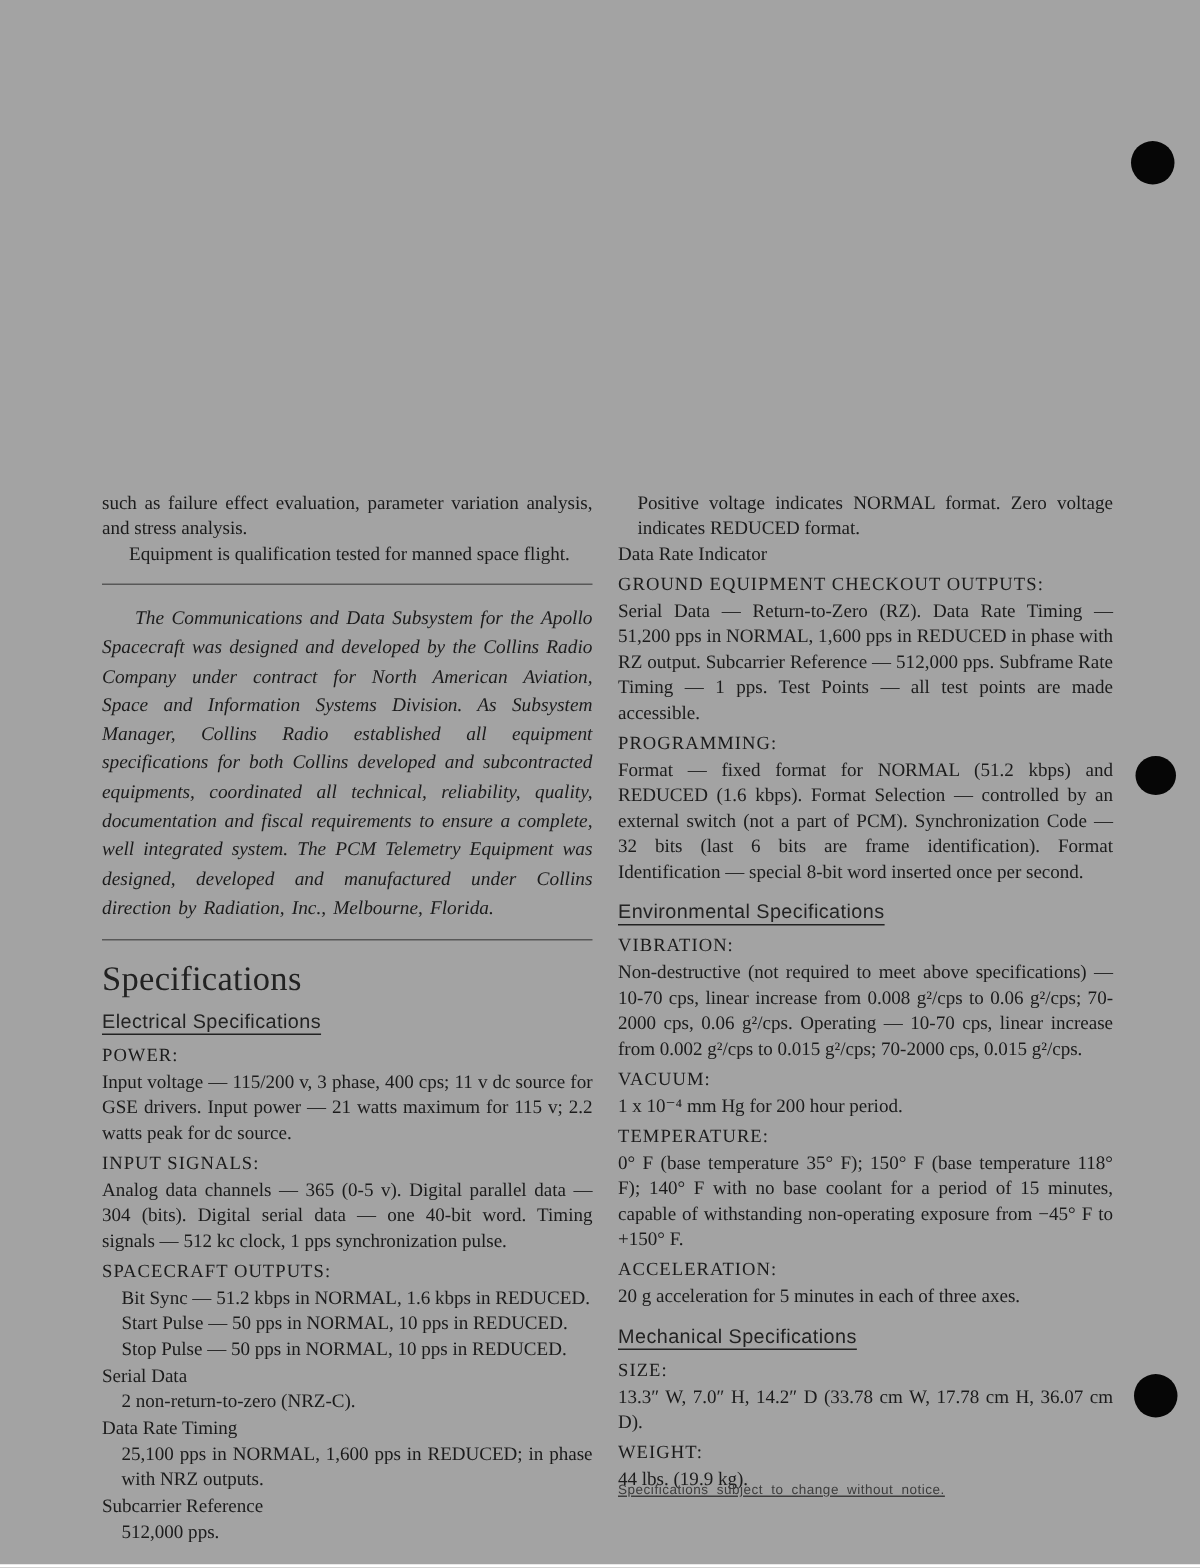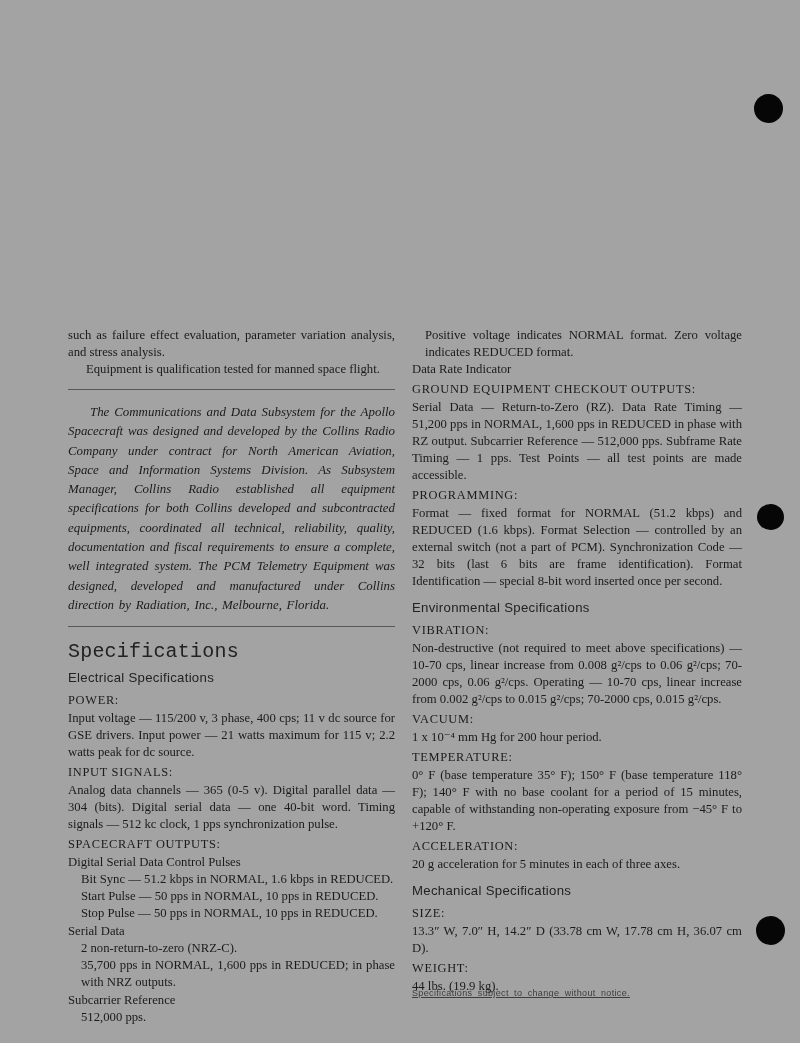--- a/index.html
+++ b/index.html
@@ -35,34 +35,35 @@
   }
 
   .rule {
     border: none;
     border-top: 1.5px solid #585858;
     margin: 11px 0 13px 0;
     height: 0;
   }
 
   .h-spec {
-    font-family: Liberation Mono, monospace;
-    font-size: 20px;
+    font-family: Liberation Serif, serif;
+    font-size: 23px;
     font-weight: 400;
     letter-spacing: 0.2px;
     margin: 5px 0 7px 0;
     color: #222;
   }
   .h-sub {
     font-family: "Liberation Sans", "DejaVu Sans", sans-serif;
     font-size: 13.2px;
     font-weight: 400;
     letter-spacing: 0.3px;
     margin: 10px 0 7px 0;
     color: #222;
+    text-decoration: underline;
     text-underline-offset: 4px;
     text-decoration-thickness: 1px;
   }
   .col-left .h-sub { margin-top: 0; }
 
   .caps {
     font-size: 12.4px;
     line-height: 17px;
     letter-spacing: 0.7px;
     margin: 3px 0 1px 0;
@@ -112,27 +113,27 @@
     <h2 class="h-spec">Specifications</h2>
     <h3 class="h-sub">Electrical Specifications</h3>
 
     <p class="caps">POWER:</p>
     <p class="body">Input voltage — 115/200 v, 3 phase, 400 cps; 11 v dc source for GSE drivers. Input power — 21 watts maximum for 115 v; 2.2 watts peak for dc source.</p>
 
     <p class="caps">INPUT SIGNALS:</p>
     <p class="body">Analog data channels — 365 (0-5 v). Digital parallel data — 304 (bits). Digital serial data — one 40-bit word. Timing signals — 512 kc clock, 1 pps synchronization pulse.</p>
 
     <p class="caps">SPACECRAFT OUTPUTS:</p>
-    <p class="body t">Digital Serial Data Control Pulses</p>
     <p class="body sub">Bit Sync — 51.2 kbps in NORMAL, 1.6 kbps in REDUCED.</p>
     <p class="body sub">Start Pulse — 50 pps in NORMAL, 10 pps in REDUCED.</p>
     <p class="body sub">Stop Pulse — 50 pps in NORMAL, 10 pps in REDUCED.</p>
     <p class="body t">Serial Data</p>
     <p class="body sub">2 non-return-to-zero (NRZ-C).</p>
-    <p class="body sub">35,700 pps in NORMAL, 1,600 pps in REDUCED; in phase with NRZ outputs.</p>
+    <p class="body t">Data Rate Timing</p>
+    <p class="body sub">25,100 pps in NORMAL, 1,600 pps in REDUCED; in phase with NRZ outputs.</p>
     <p class="body t">Subcarrier Reference</p>
     <p class="body sub">512,000 pps.</p>
   </section>
 
   <section class="col col-right">
     <p class="body sub">Positive voltage indicates NORMAL format. Zero voltage indicates REDUCED format.</p>
     <p class="body">Data Rate Indicator</p>
 
     <p class="caps">GROUND EQUIPMENT CHECKOUT OUTPUTS:</p>
     <p class="body">Serial Data — Return-to-Zero (RZ). Data Rate Timing — 51,200 pps in NORMAL, 1,600 pps in REDUCED in phase with RZ output. Subcarrier Reference — 512,000 pps. Subframe Rate Timing — 1 pps. Test Points — all test points are made accessible.</p>
@@ -142,21 +143,21 @@
 
     <h3 class="h-sub">Environmental Specifications</h3>
 
     <p class="caps">VIBRATION:</p>
     <p class="body">Non-destructive (not required to meet above specifications) — 10-70 cps, linear increase from 0.008 g²/cps to 0.06 g²/cps; 70-2000 cps, 0.06 g²/cps. Operating — 10-70 cps, linear increase from 0.002 g²/cps to 0.015 g²/cps; 70-2000 cps, 0.015 g²/cps.</p>
 
     <p class="caps">VACUUM:</p>
     <p class="body">1 x 10⁻⁴ mm Hg for 200 hour period.</p>
 
     <p class="caps">TEMPERATURE:</p>
-    <p class="body">0° F (base temperature 35° F); 150° F (base temperature 118° F); 140° F with no base coolant for a period of 15 minutes, capable of withstanding non-operating exposure from −45° F to +120° F.</p>
+    <p class="body">0° F (base temperature 35° F); 150° F (base temperature 118° F); 140° F with no base coolant for a period of 15 minutes, capable of withstanding non-operating exposure from −45° F to +150° F.</p>
 
     <p class="caps">ACCELERATION:</p>
     <p class="body">20 g acceleration for 5 minutes in each of three axes.</p>
 
     <h3 class="h-sub">Mechanical Specifications</h3>
 
     <p class="caps">SIZE:</p>
     <p class="body">13.3″ W, 7.0″ H, 14.2″ D (33.78 cm W, 17.78 cm H, 36.07 cm D).</p>
 
     <p class="caps">WEIGHT:</p>

